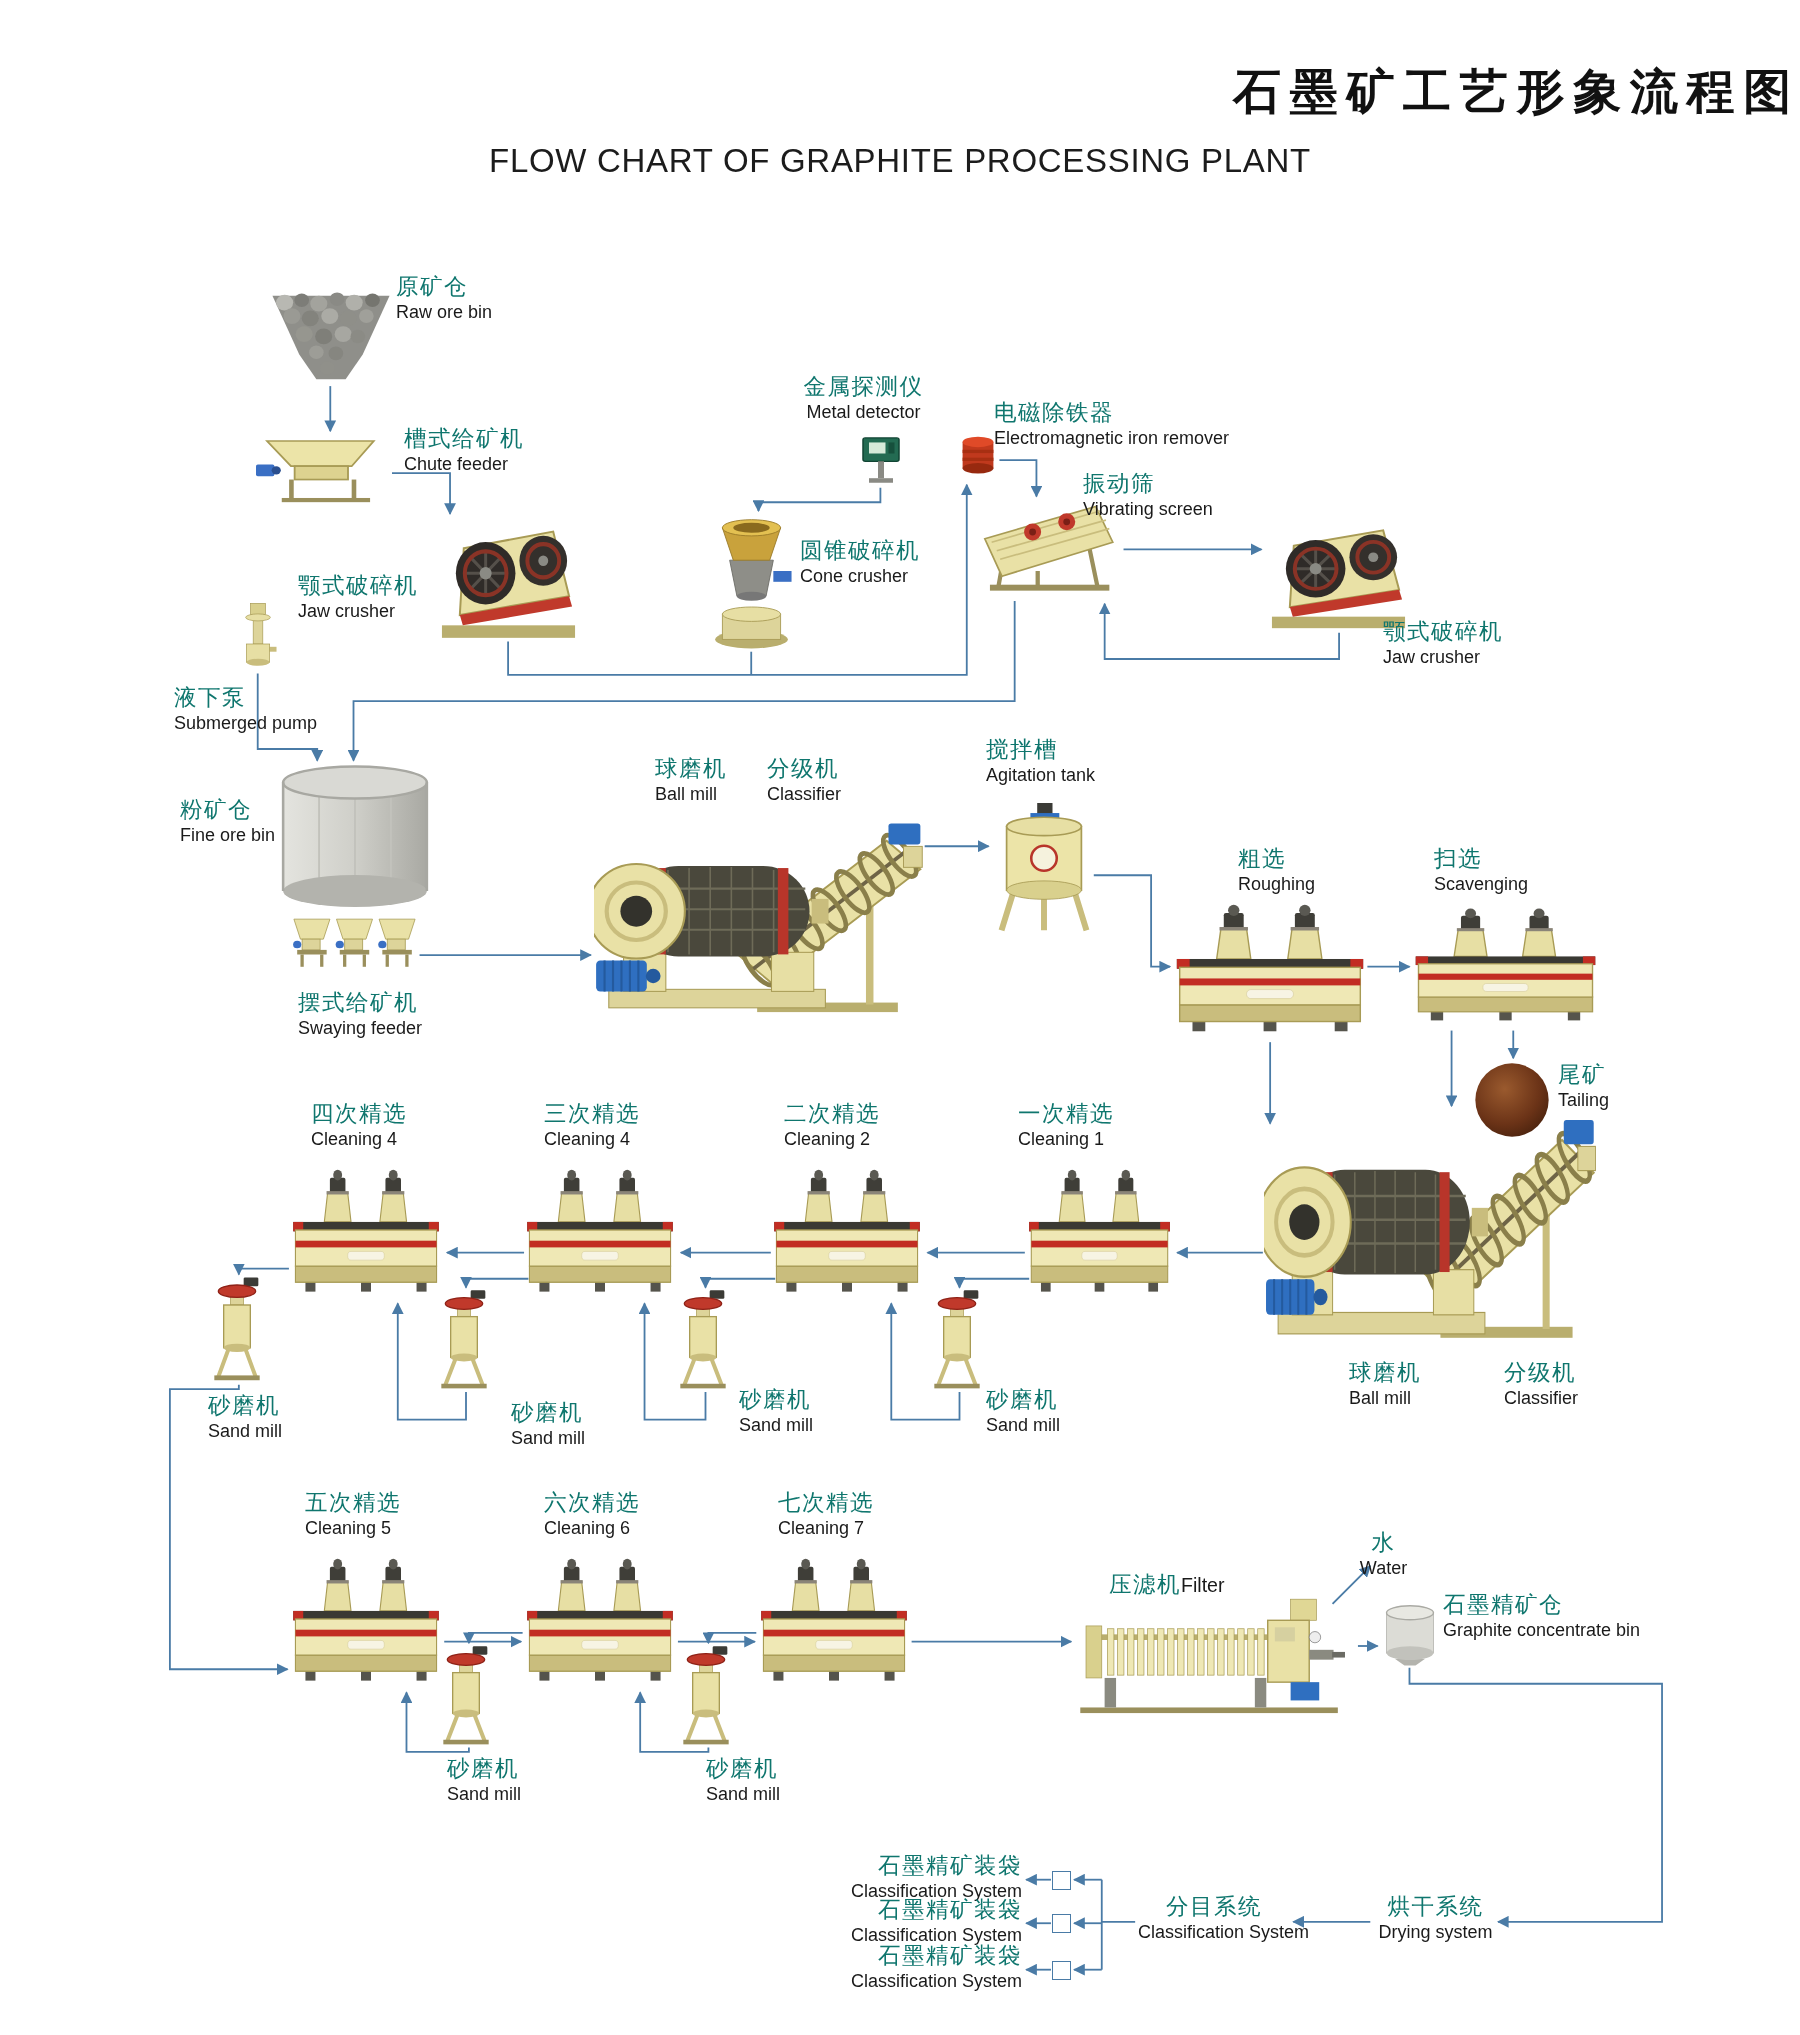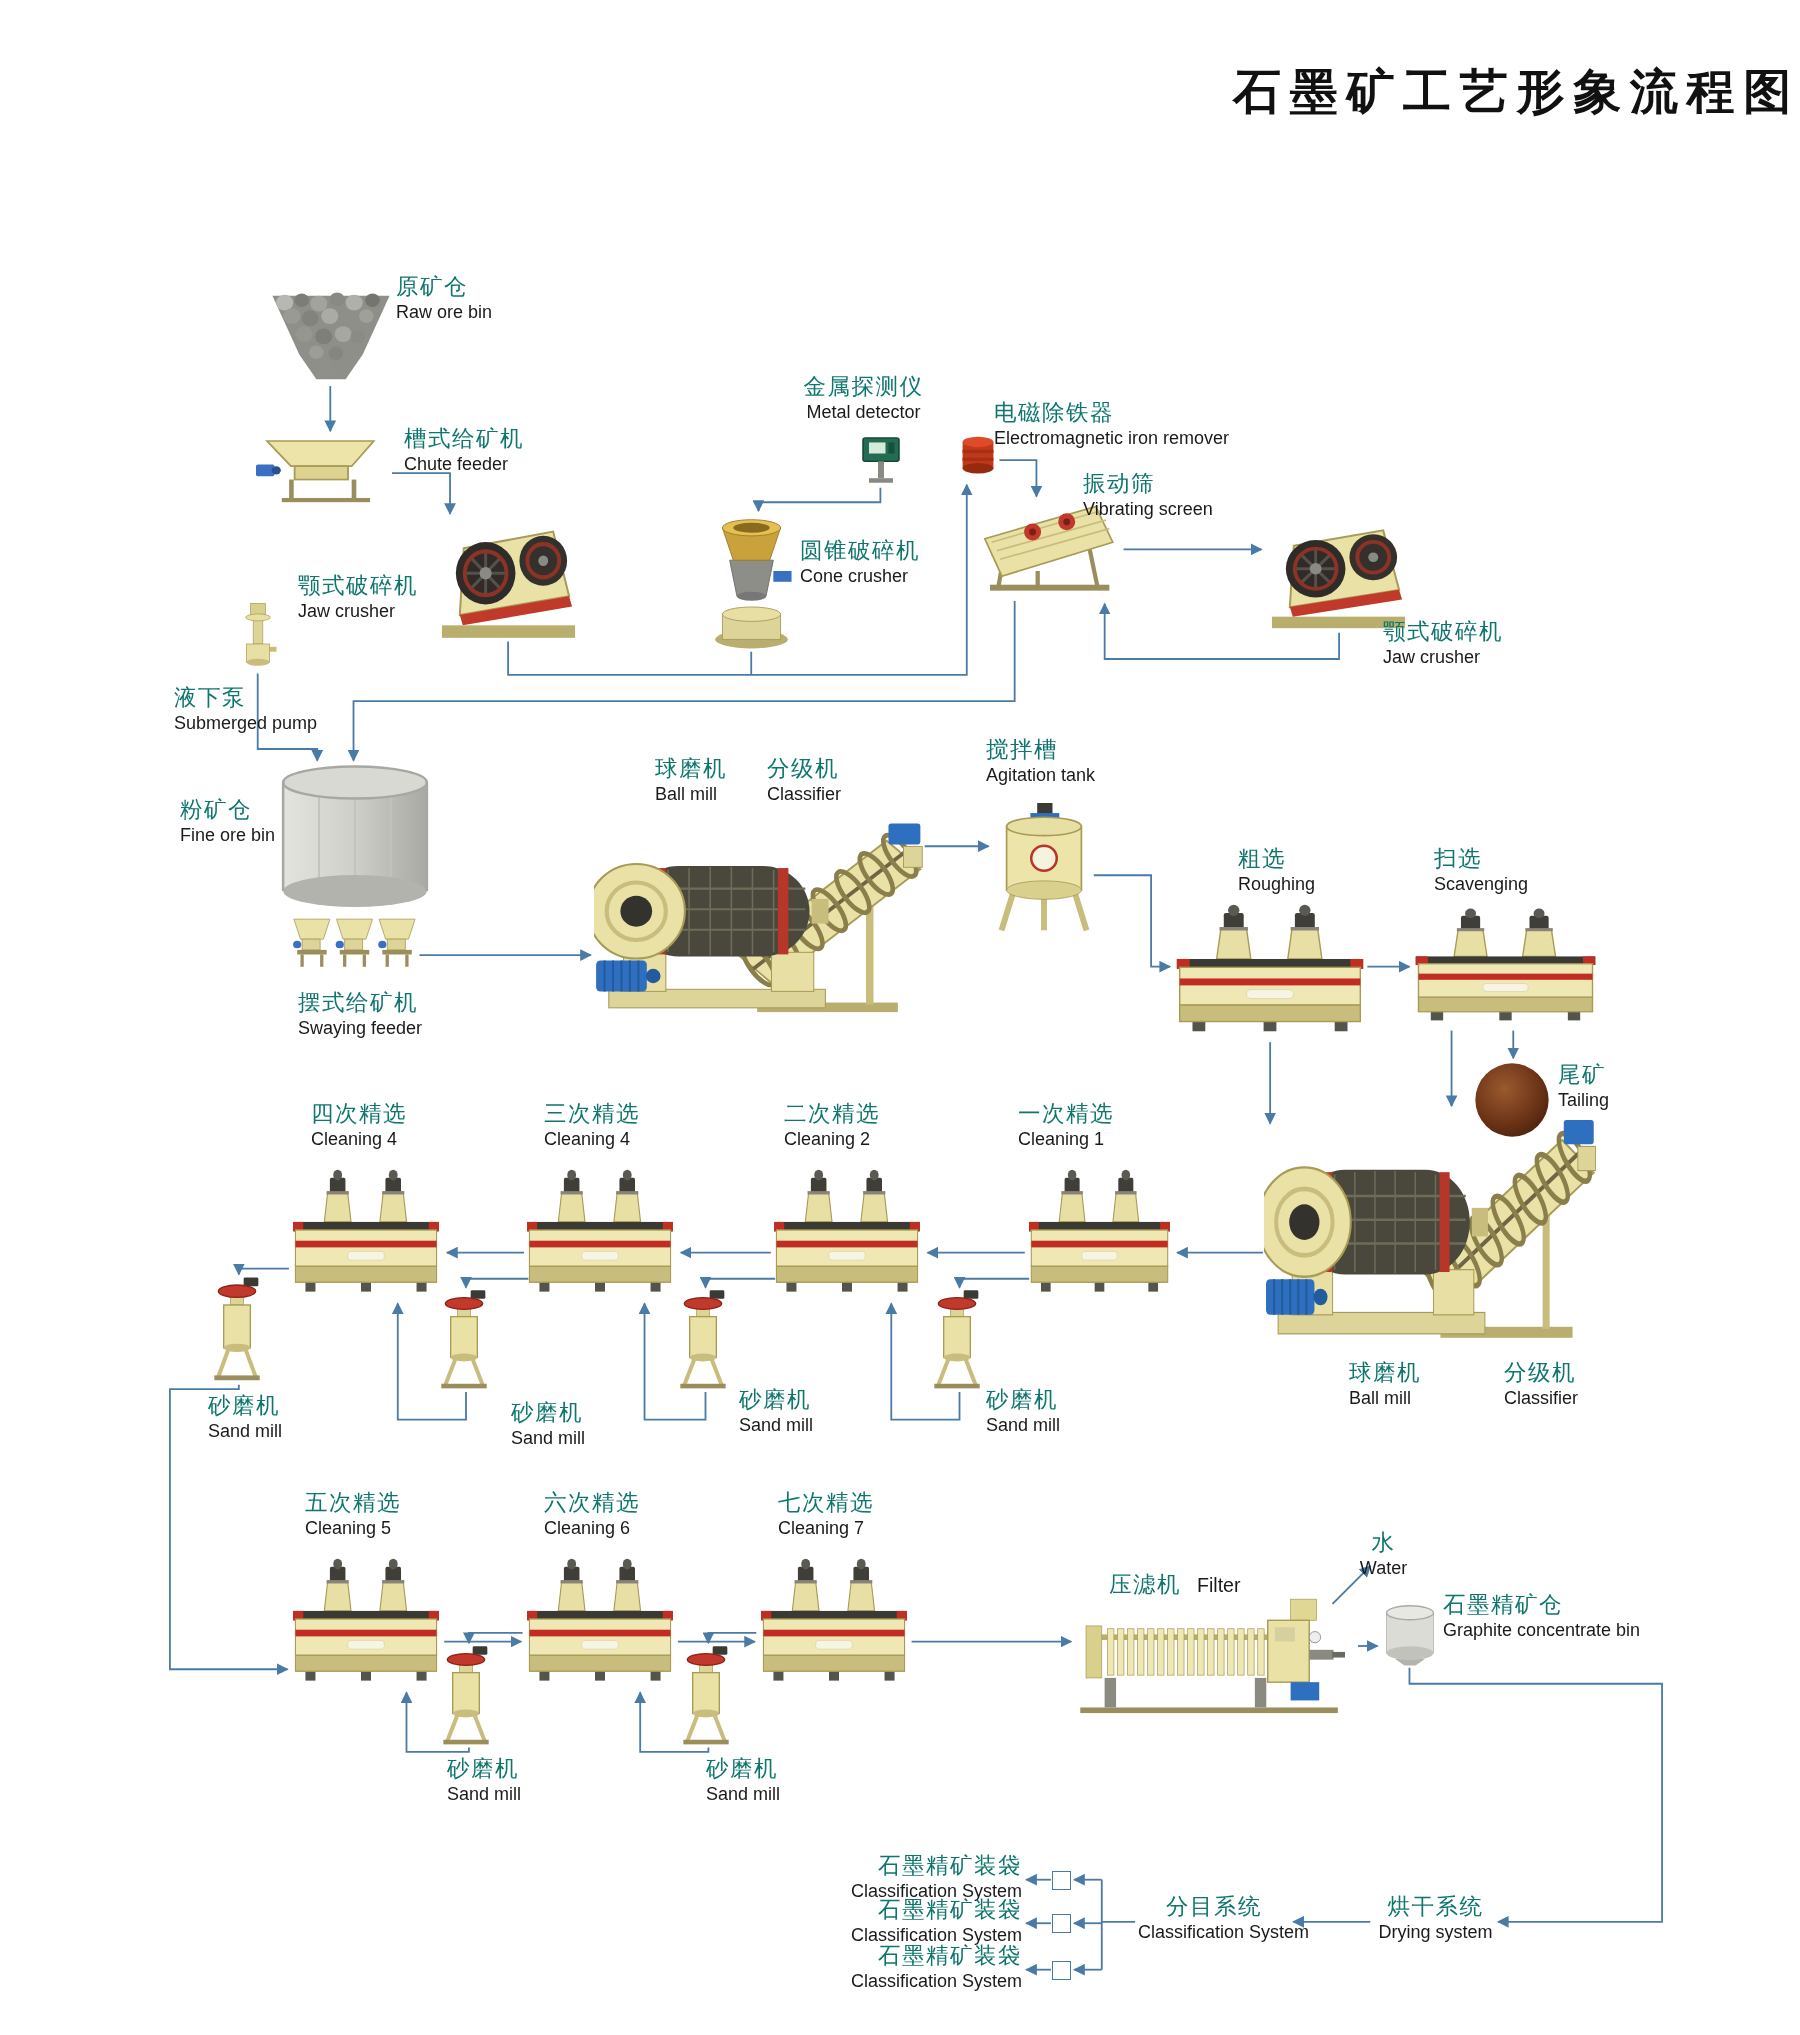--- a/index.html
+++ b/index.html
@@ -8,21 +8,21 @@
   .title-cn{position:absolute;top:60px;left:0;width:100%;text-align:right;
             font-size:48px;font-weight:bold;letter-spacing:8.7px;color:#111;}
   .title-en{position:absolute;top:142px;left:0;width:100%;text-align:center;
             font-size:33px;color:#1c1c1c;letter-spacing:0.7px;}
   .machine{position:absolute;overflow:visible;}
   .label{position:absolute;line-height:1.2;white-space:nowrap;}
   .label .cn{font-size:22.5px;color:#0f766e;letter-spacing:1.5px;}
   .label .en{font-size:18px;color:#1a1a1a;margin-top:1.5px;}
   .label.c{text-align:center;}
   .label.r{text-align:right;}
-  .label.row{display:flex;gap:16px;align-items:baseline;}
+  .label.row{display:flex;align-items:baseline;}
   .label.row .cn{font-size:22.5px;}
   .label.row .en{font-size:19.6px;margin-top:16px;}
   #wires{position:absolute;left:0;top:0;width:1800px;height:2035px;pointer-events:none;}
   .w{fill:none;stroke:#4a7ba6;stroke-width:2.5;marker-end:url(#arr);}
   .w.noarr{marker-end:none;}
   .sq{position:absolute;width:19px;height:19px;background:#fff;border:1.5px solid #4a7ba6;box-sizing:border-box;}
 </style>
 </head>
 <body>
 
@@ -344,20 +344,21 @@
     <polyline class="w noarr" points="1518,2590 1518,2714"></polyline>
     <polyline class="w" points="1518,2590 1480,2590"></polyline>
     <polyline class="w" points="1518,2650 1480,2650"></polyline>
     <polyline class="w" points="1518,2714 1480,2714"></polyline>
     <polyline class="w" points="1448,2590 1414,2590"></polyline>
     <polyline class="w" points="1448,2650 1414,2650"></polyline>
     <polyline class="w" points="1448,2714 1414,2714"></polyline>
   </svg>
 
   <div class="title-cn">石墨矿工艺形象流程图</div>
+  <div class="title-en">FLOW CHART OF GRAPHITE PROCESSING PLANT</div>
 
   <svg class="machine" style="left:270px;top:289px;width:122px;height:96px" viewBox="0 0 100 85" preserveAspectRatio="none">
       <use href="#sym-rocks"></use>
     </svg>
   <svg class="machine" style="left:256px;top:436px;width:138px;height:67px" viewBox="0 0 150 80" preserveAspectRatio="none">
       <use href="#sym-chute"></use>
     </svg>
   <svg class="machine" style="left:434px;top:517px;width:149px;height:125px" viewBox="0 0 150 120" preserveAspectRatio="none">
       <use href="#sym-jaw"></use>
     </svg>

